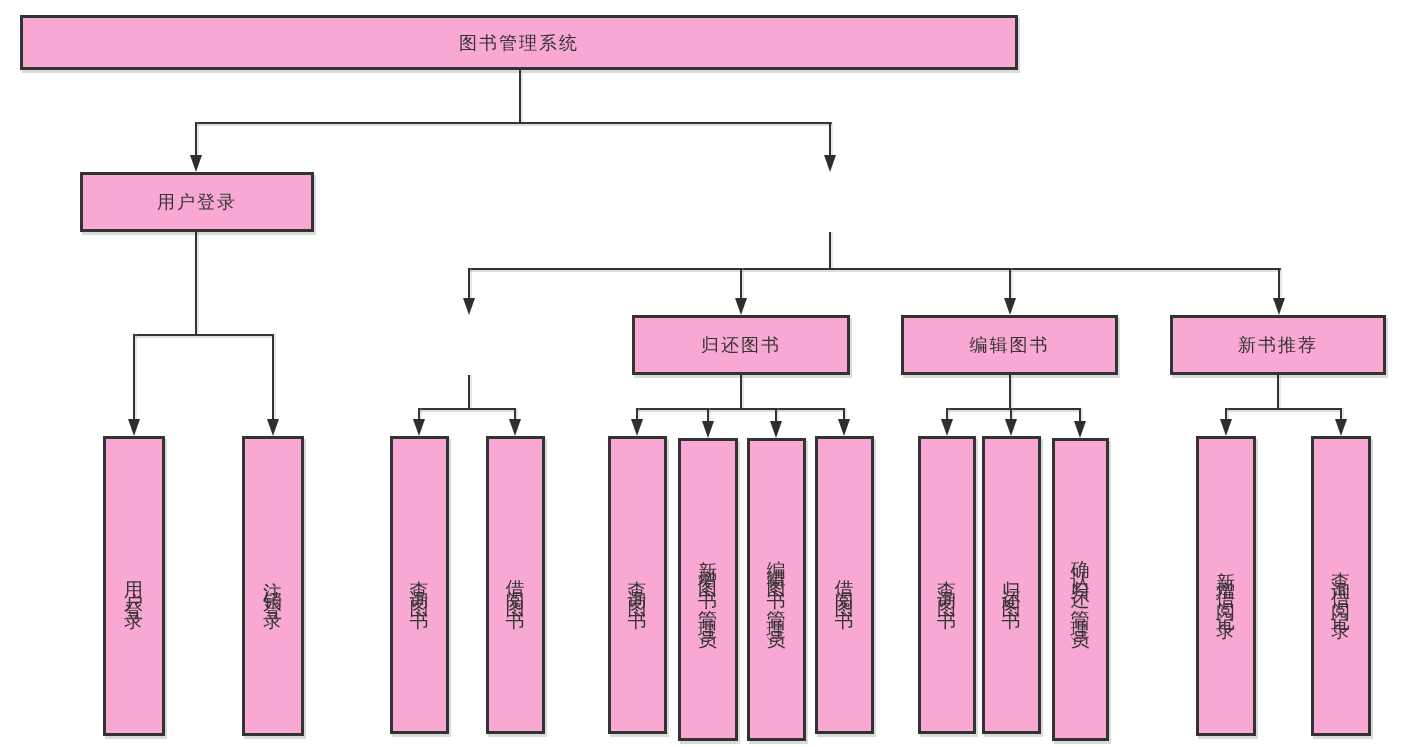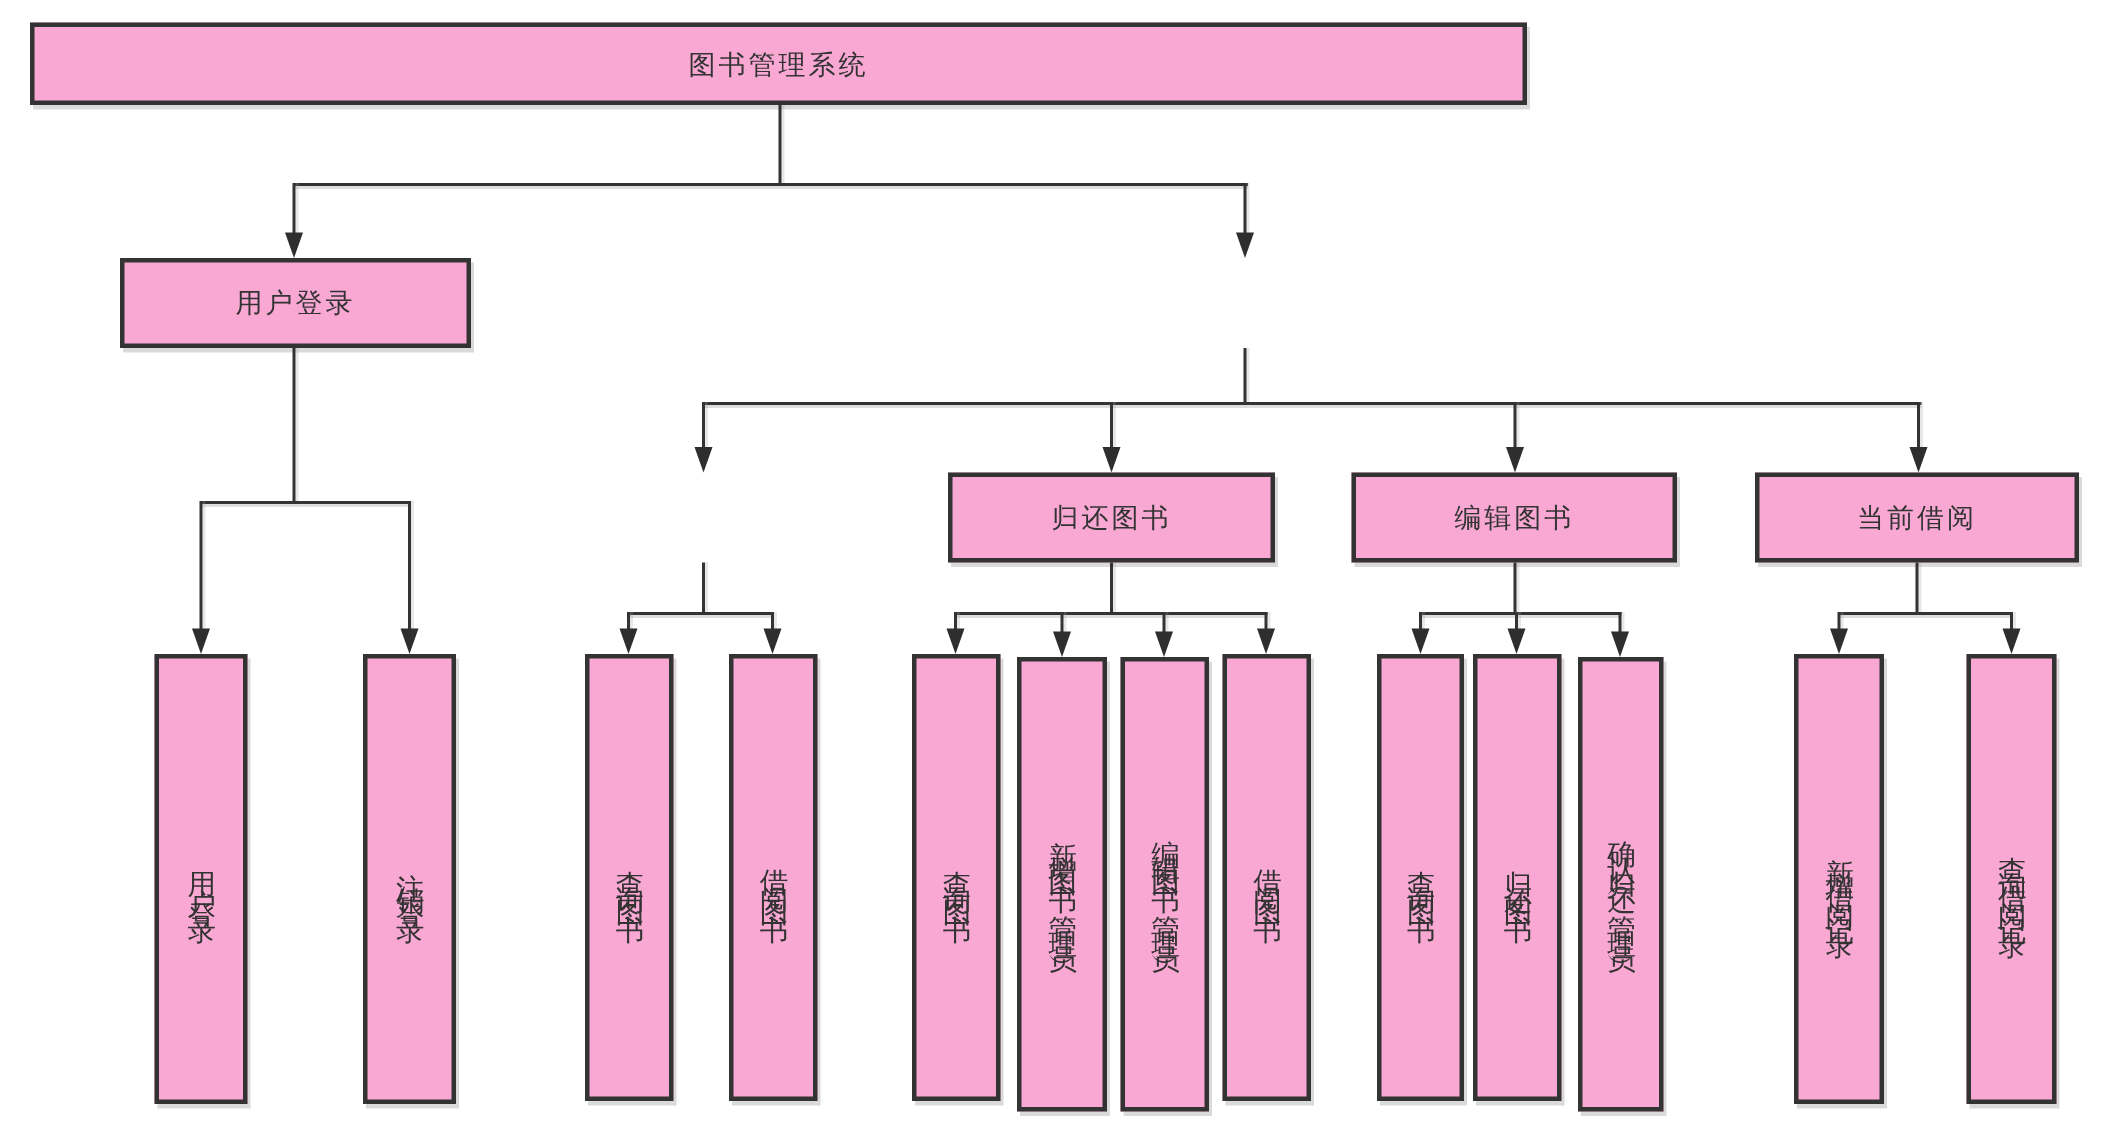--- a/index.html
+++ b/index.html
@@ -41,21 +41,21 @@
   <div class="box hbox" style="left:20px;top:15px;width:998px;height:55px">图书管理系统</div>
 
   <div class="box hbox" style="left:80px;top:172px;width:234px;height:60px">用户登录</div>
 
 
 
   <div class="box hbox" style="left:632px;top:315px;width:218px;height:60px">归还图书</div>
 
   <div class="box hbox" style="left:901px;top:315px;width:217px;height:60px">编辑图书</div>
 
-  <div class="box hbox" style="left:1170px;top:315px;width:216px;height:60px">当前借阅</div>
+  <div class="box hbox" style="left:1170px;top:315px;width:216px;height:60px">新书推荐</div>
 
   <div class="box vbox" style="left:103px;top:436px;width:62px;height:300px">用户登录</div>
 
   <div class="box vbox" style="left:242px;top:436px;width:62px;height:300px">注销登录</div>
 
   <div class="box vbox" style="left:390px;top:436px;width:59px;height:298px">查询图书</div>
 
   <div class="box vbox" style="left:486px;top:436px;width:59px;height:298px">借阅图书</div>
 
   <div class="box vbox" style="left:608px;top:436px;width:59px;height:298px">查询图书</div>

